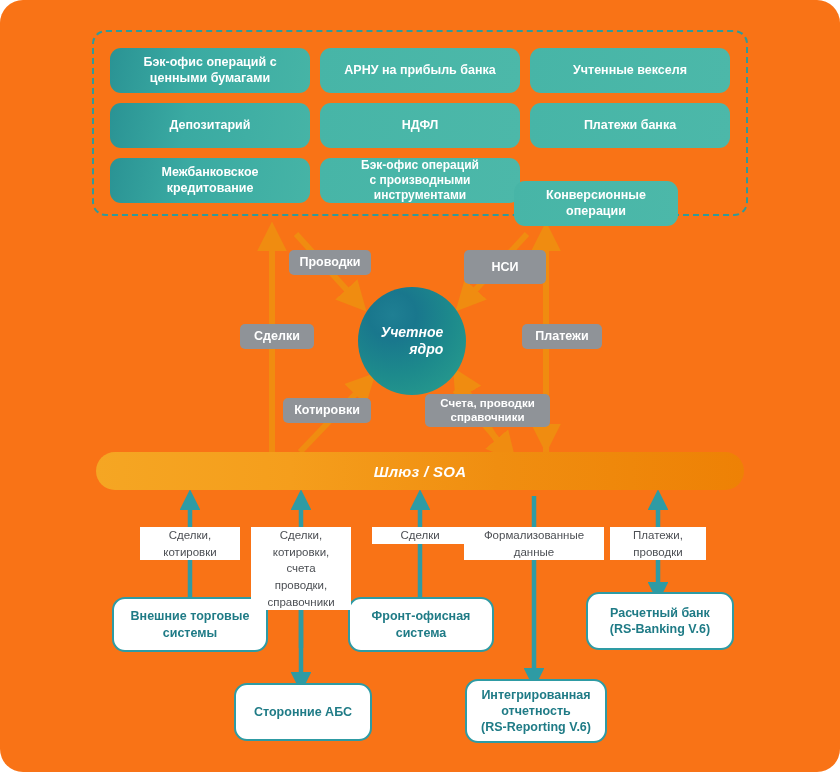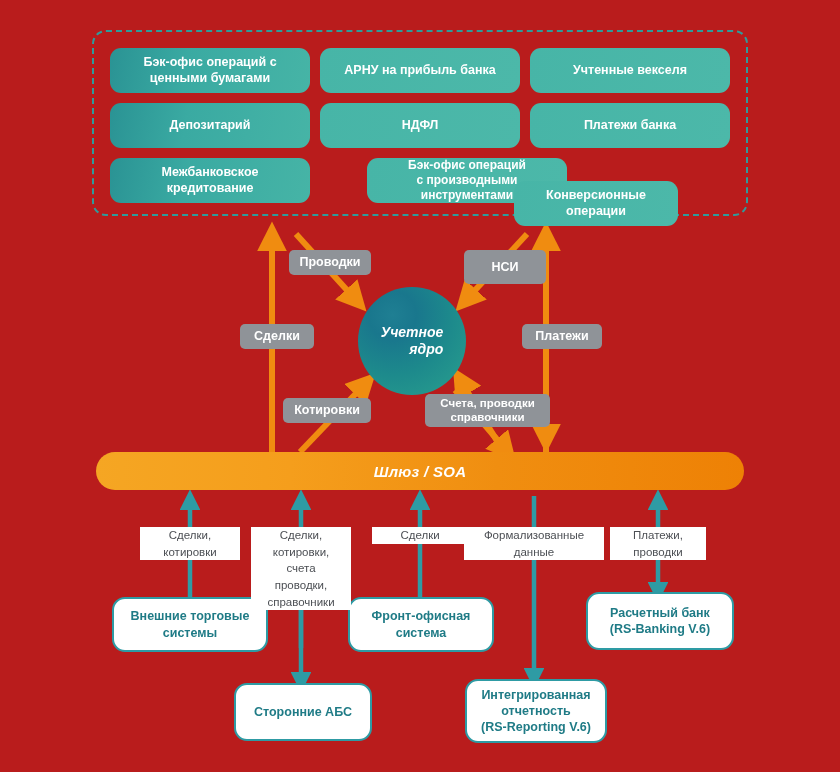--- a/index.html
+++ b/index.html
@@ -8,22 +8,23 @@
     background: #ffffff;
   }
   body {
     font-family: "Liberation Sans", sans-serif;
     -webkit-font-smoothing: antialiased;
   }
   #canvas {
     position: relative;
     width: 840px;
     height: 772px;
-    background: #b91c1c;
+    background: #f97316;
     overflow: hidden;
+    border-radius: 23px;
   }
   svg.layer {
     position: absolute;
     left: 0;
     top: 0;
     width: 840px;
     height: 772px;
     pointer-events: none;
   }
   svg.layer.under { z-index: 1; }
@@ -204,21 +205,21 @@
 
   <div class="module col1" style="left:110px; top:48px; width:200px; height:45px;">Бэк-офис операций с ценными бумагами</div>
   <div class="module col2" style="left:320px; top:48px; width:200px; height:45px;">АРНУ на прибыль банка</div>
   <div class="module col3" style="left:530px; top:48px; width:200px; height:45px;">Учтенные векселя</div>
 
   <div class="module col1" style="left:110px; top:103px; width:200px; height:45px;">Депозитарий</div>
   <div class="module col2" style="left:320px; top:103px; width:200px; height:45px;">НДФЛ</div>
   <div class="module col3" style="left:530px; top:103px; width:200px; height:45px;">Платежи банка</div>
 
   <div class="module col1" style="left:110px; top:158px; width:200px; height:45px; white-space:pre-line;">Межбанковское кредитование</div>
-  <div class="module col2" style="left:320px; top:158px; width:200px; height:45px; white-space:pre-line; font-size:12px;margin-left:47px;">Бэк-офис операций
+  <div class="module col2" style="left:320px; top:158px; width:200px; height:45px; white-space:pre-line; font-size:12px;">Бэк-офис операций
 с производными инструментами</div>
   <div class="module col3" style="left:514px; top:158px; width:164px; height:45px;margin-top:23px;">Конверсионные операции</div>
 
   <div class="core" style="white-space:pre-line;">Учетное
 ядро</div>
 
   <div class="glabel" style="left:289px; top:250px; width:82px; height:25px;">Проводки</div>
   <div class="glabel" style="left:464px; top:250px; width:82px; height:34px;">НСИ</div>
   <div class="glabel" style="left:240px; top:324px; width:74px; height:25px;">Сделки</div>
   <div class="glabel" style="left:522px; top:324px; width:80px; height:25px;">Платежи</div>

